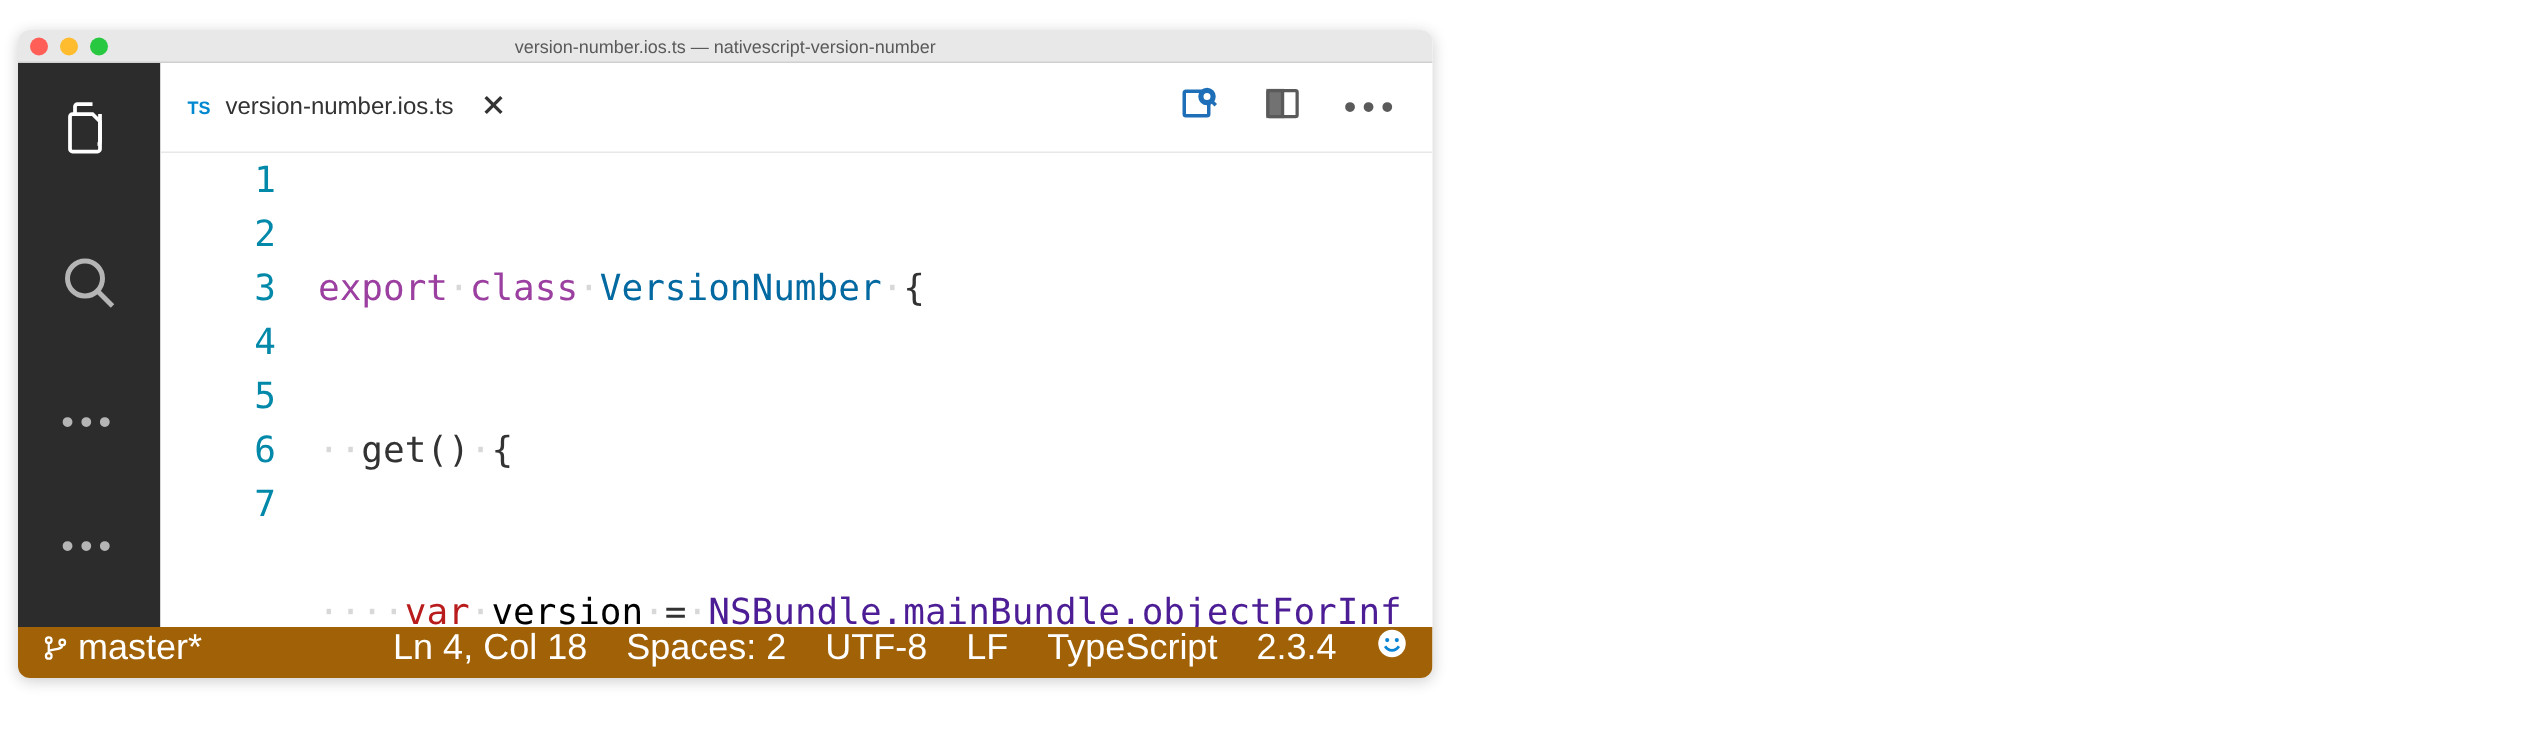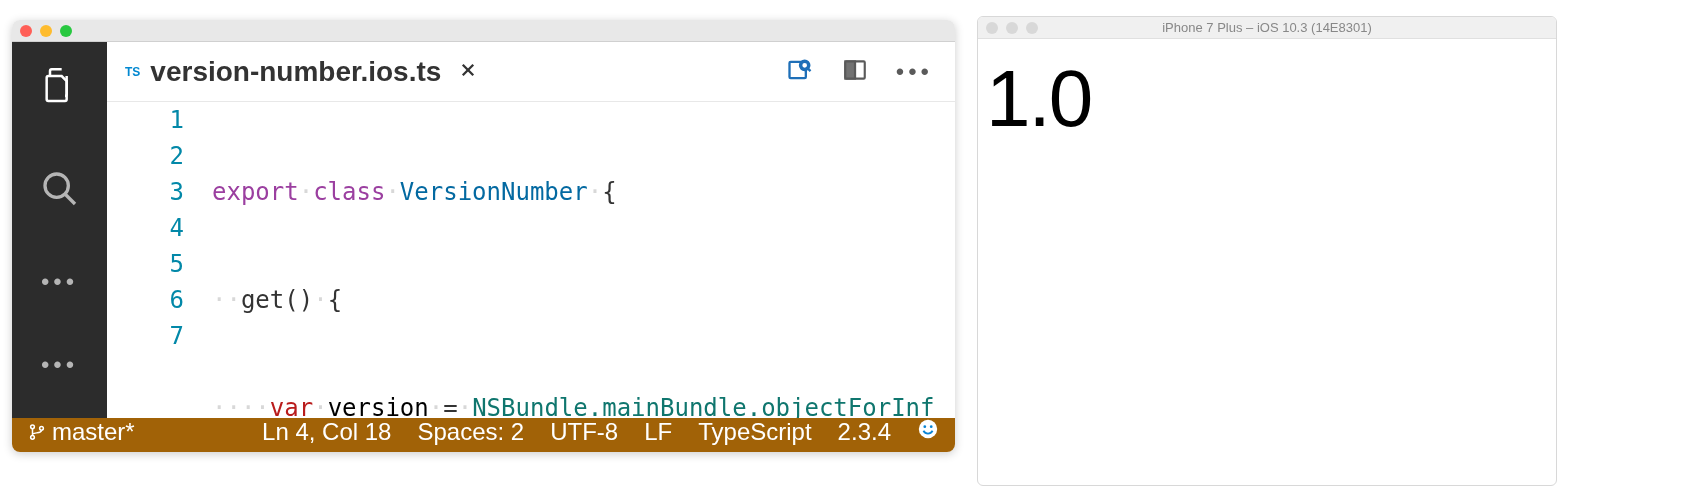--- a/index.html
+++ b/index.html
@@ -110,23 +110,22 @@
       height: 100%;
       gap: 10px;
       cursor: pointer;
     }
     .tab-ts-badge {
       color: #0288d1;
       font-weight: 700;
       font-size: 12px;
     }
     .tab-name {
-      font-size: 28px;
+      font-size: 16px;
       color: #333;
-      font-weight: bold;
     }
     .tab-close {
       font-size: 22px;
       color: #333;
       margin-left: 8px;
       cursor: pointer;
     }
     .tabs-spacer { flex: 1; }
     .editor-actions {
       display: flex;
@@ -161,21 +160,21 @@
       overflow: hidden;
     }
     .code-lines .cl { height: 36px; }
     .ws-dot { color: #d8d8d8; }
     .kw-export { color: #9b3fa0; }
     .kw-class  { color: #9b3fa0; }
     .kw-get    { color: #333; }
     .kw-var    { color: #b91c1c; }
     .cls-name  { color: #0369a1; }
     .ident     { color: #000000; }
-    .memberchain { color: #0f766e; }
+    .memberchain { color: #4c1d95; }
     .punct     { color: #333; }
     .brace     { color: #333; }
     .status-bar {
       height: 34px;
       background: #a16207;
       color: #fff;
       display: flex;
       align-items: flex-start;
       font-size: 24px;
       padding: 0 16px;
@@ -245,20 +244,21 @@
 
 <div class="container">
 
   <div class="vscode-window">
     <div class="titlebar">
       <div class="traffic-lights">
         <div class="traffic-light tl-red"></div>
         <div class="traffic-light tl-yellow"></div>
         <div class="traffic-light tl-green"></div>
       </div>
+      <div class="titlebar-title">version-number.ios.ts — nativescript-version-number</div>
     </div>
     <div class="vscode-body">
       <div class="activity-bar">
         <div class="activity-icon active">
           <svg width="40" height="40" viewBox="0 0 24 24" fill="none" stroke="currentColor" stroke-width="1.5">
             <path d="M13 2H7a1 1 0 0 0-1 1v3"></path>
             <path d="M9 6H5a1 1 0 0 0-1 1v13a1 1 0 0 0 1 1h10a1 1 0 0 0 1-1V9l-3-3H9z"></path>
             <path d="M13 2v4h4" stroke="none"></path>
             <path d="M16 6v11a1 1 0 0 1-1 1"></path>
             <path d="M13 2l4 4h-4z" fill="currentColor" stroke="none" opacity="0"></path>
@@ -349,26 +349,13 @@
         <svg width="22" height="22" viewBox="0 0 24 24" fill="#fff">
           <circle cx="12" cy="12" r="10"></circle>
           <circle cx="8.5" cy="9.5" r="1.5" fill="#0a84d4"></circle>
           <circle cx="15.5" cy="9.5" r="1.5" fill="#0a84d4"></circle>
           <path d="M7 14c1.2 2 3 3 5 3s3.8-1 5-3" stroke="#0a84d4" stroke-width="2" fill="none"></path>
         </svg>
       </div>
     </div>
   </div>
 
-  <div class="simulator-window">
-    <div class="sim-titlebar">
-      <div class="sim-lights">
-        <div class="sim-light"></div>
-        <div class="sim-light"></div>
-        <div class="sim-light"></div>
-      </div>
-      <div class="sim-title">iPhone 7 Plus – iOS 10.3 (14E8301)</div>
-    </div>
-    <div class="sim-content">
-      <div class="sim-version">1.0</div>
-    </div>
-  </div>
 </div>
 
 </body></html>

